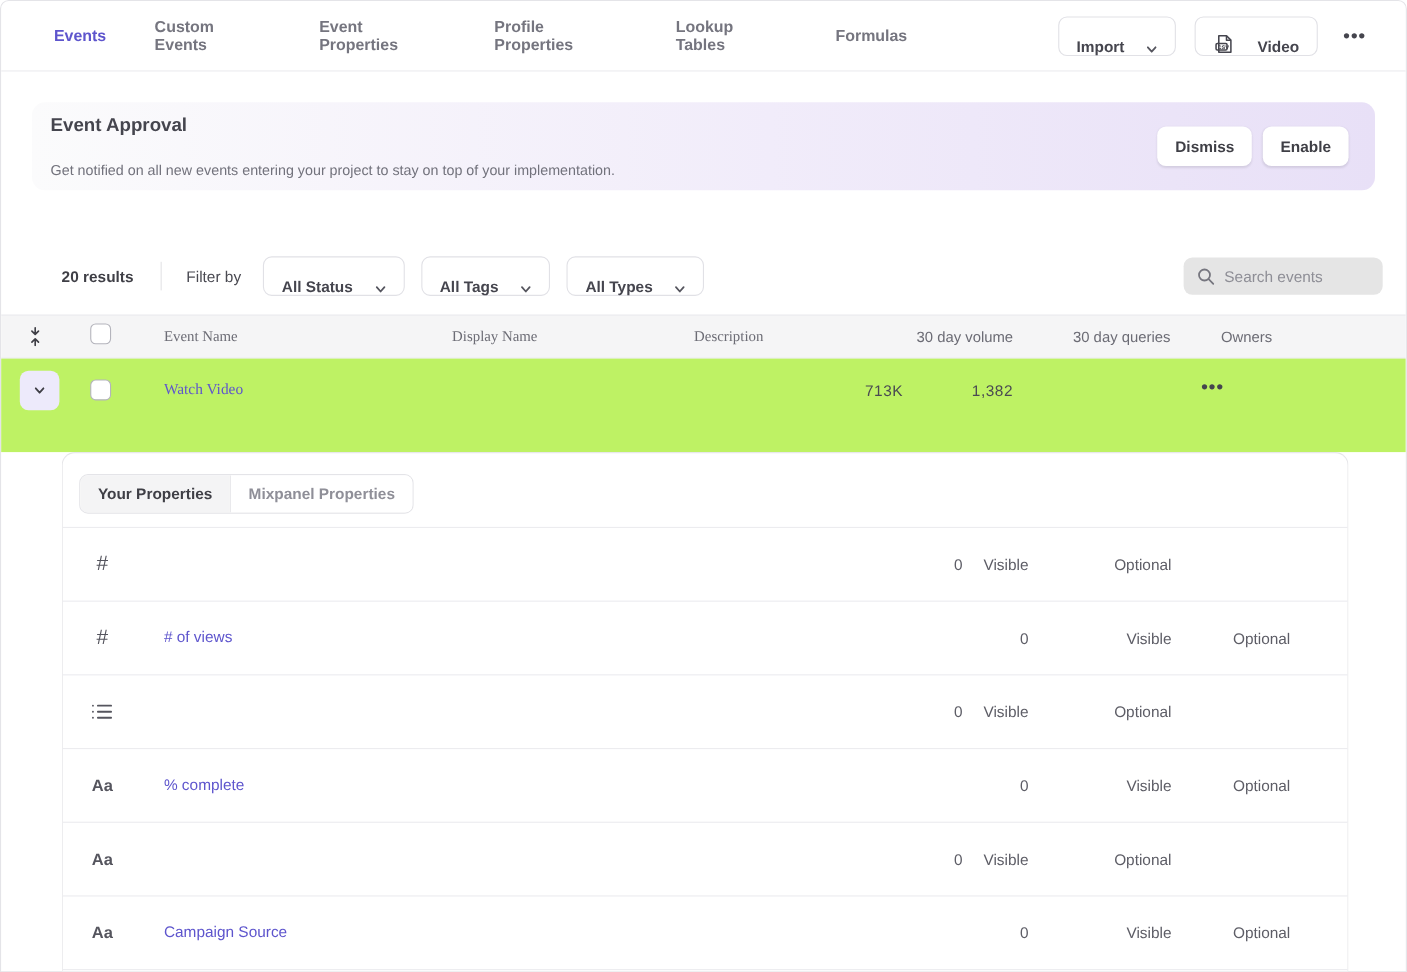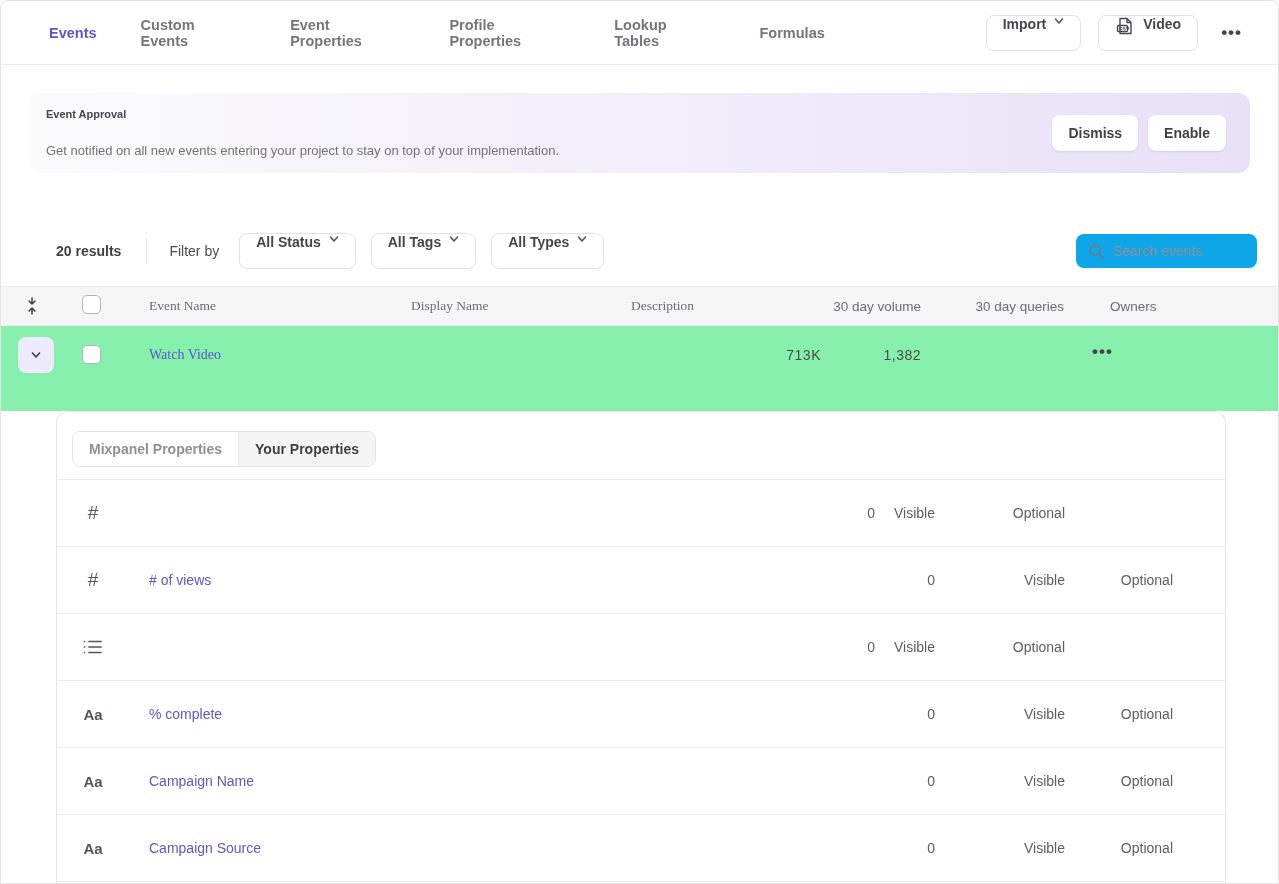--- a/index.html
+++ b/index.html
@@ -12,73 +12,73 @@
 
   
   .topnav { height:64px; display:flex; align-items:center; border-bottom:1px solid #ececef; padding:0 30px 0 48px; }
   .nav-tabs { display:flex; gap:44px; align-items:center; flex:1; }
   .nav-tab { font-size:14.5px; font-weight:600; color:#75757f; cursor:pointer; display:flex; flex-direction:row; align-items:center; }
   .nav-tab .underline { height:3px; width:100%; border-radius:2px; background:transparent; margin-top:9px; }
   .nav-tab.active { color:#5e55cd; }
   .nav-tab.active .underline { background:#5e55cd; }
   .nav-actions { display:flex; align-items:center; gap:17px; }
   .btn {
-    height:36px; display:inline-flex; align-items:flex-start; gap:8px; padding:0 16px;
+    height:36px; display:inline-flex; align-items:flex-end; gap:20px; padding:0 16px;
     background:#fff; border:1px solid #e1e1e6; border-radius:8px;
     font-size:14px; font-weight:600; color:#45454e; cursor:pointer;
   }
   .chev { width:10px; height:10px; }
   .chev polyline, .search-icon circle, .search-icon line { fill:none; stroke:#55555e; stroke-width:1.6; stroke-linecap:round; stroke-linejoin:round; }
   .more-btn { border:none; background:transparent; font-size:17px; font-weight:700; letter-spacing:1px; color:#45454e; cursor:pointer; padding:4px 6px; }
 
   
   .banner {
     margin:28px 28px 0 28px; height:80px; border-radius:12px;
     background:linear-gradient(90deg,#fbfbfc 0%,#f1ecfa 55%,#e8e0f7 100%);
     display:flex; align-items:center; padding:0 24px 0 17px;
   }
   .banner-text { flex:1; }
-  .banner-title { font-size:11px; font-weight:700; color:#45454e; margin-bottom:23px; }
+  .banner-title { font-size:17px; font-weight:700; color:#45454e; margin-bottom:23px; }
   .banner-desc { font-size:13px; color:#72727c; }
   .banner-actions { display:flex; gap:10px; }
   .banner-btn {
     height:36px; padding:0 16px; background:#fff; border:none; border-radius:8px;
     font-size:14px; font-weight:600; color:#3f3f46; cursor:pointer;
     box-shadow:0 1px 2px rgba(20,20,30,.10);
   }
 
   
   .filter-row { margin:60px 20px 0 55px; height:36px; display:flex; align-items:center; }
   .results-count { font-size:14px; font-weight:600; color:#3f3f46; }
   .v-divider { width:1px; height:26px; background:#e3e3e6; margin:0 22px 0 25px; }
   .filter-by { font-size:14px; font-weight:500; color:#4a4a52; margin-right:20px; }
   .dropdown { margin-right:15px; }
   .search-box {
-    margin-left:auto; margin-right:1px; width:181px; height:34px; background:#0ea5e9; border-radius:8px;
+    margin-left:auto; margin-right:1px; width:181px; height:34px; background:#e5e5e5; border-radius:8px;
     display:flex; align-items:center; gap:9px; padding:0 12px;
   }
   .search-icon { width:16px; height:16px; flex:none; }
   .search-icon circle, .search-icon line { stroke:#76767f; }
   .search-box input { border:none; background:transparent; outline:none; font-size:14px; color:#45454e; width:100%; font-family:"Liberation Sans", sans-serif; }
   .search-box input::placeholder { color:#8e8e96; }
 
   
   .table-grid { display:grid; grid-template-columns:62px 56px 262px 220px 220px 100px 143px 127px 1fr; }
   .thead { margin-top:17px; height:40px; background:#f5f5f6; border-top:1px solid #ececef; border-bottom:1px solid #ececef; align-items:center; }
   .th { font-size:13.5px; font-weight:500; color:#6c6c75; }
   .pad30 { padding-left:30px;font-family:Liberation Serif, serif; }
   .num-col { text-align:right; }
   .owners-col { padding-left:46px; }
   .collapse-cell { display:flex; justify-content:center; }
   .collapse-icon { width:16px; height:18px; cursor:pointer; }
   .collapse-icon path { fill:none; stroke:#3f3f46; stroke-width:1.5; stroke-linecap:round; stroke-linejoin:round; }
   .checkbox { width:19px; height:19px; border:1.5px solid #b4b4bc; border-radius:5px; background:#fff; cursor:pointer; }
   .thead .checkbox { margin-left:19px; }
 
-  .event-row { height:85px; align-items:start; background:#86efac; }
+  .event-row { height:85px; align-items:start; background:#bef264; }
   .expander-btn {
     width:36px; height:36px; margin:11px 0 0 17px; border:none; border-radius:8px;
     background:#edeafb; display:flex; align-items:center; justify-content:center; cursor:pointer;
   }
   .expander-btn .chev polyline { stroke:#3f3f46; }
   .event-row .checkbox { margin:19px 0 0 19px; }
   .cell-text { margin-top:21px; font-size:14px; }
   .event-link { color:#5e55cd; cursor:pointer; font-weight:500; }
   .desc { color:#6f6f78; font-size:13.5px; line-height:1.45; max-width:178px; }
   .metric { color:#4a4a52; letter-spacing:.5px; font-variant-numeric:tabular-nums; }
@@ -232,22 +232,22 @@
   <div class="cell-text pad30"></div>
   <div class="cell-text num-col metric">713K</div>
   <div class="cell-text num-col metric">1,382</div>
   <div class="cell-text owners-col"></div>
   <div class="row-more"><button class="more-btn">•••</button></div>
 </div>
 
 <section class="detail-panel">
   <div class="panel-tabbar">
     <div class="segmented">
+      <button class="segment active">Your Properties</button>
       <button class="segment">Mixpanel Properties</button>
-      <button class="segment active">Your Properties</button>
     </div>
   </div>
 
   <div class="prop-grid prop-row">
     <div class="prop-icon-cell">
         <span class="type-icon hash-glyph">#</span>
       </div>
     <div class="prop-val">0</div>
     <div class="prop-val">Visible</div>
     <div class="prop-val">Optional</div>
@@ -292,21 +292,20 @@
     <div class="prop-val">0</div>
     <div class="prop-val">Visible</div>
     <div class="prop-val">Optional</div>
     <div></div>
   </div>
 
   <div class="prop-grid prop-row">
     <div class="prop-icon-cell">
         <span class="type-icon aa-glyph">Aa</span>
       </div>
-    <div><span class="prop-link">Campaign Name</span></div>
     <div class="prop-val">0</div>
     <div class="prop-val">Visible</div>
     <div class="prop-val">Optional</div>
     <div></div>
   </div>
 
   <div class="prop-grid prop-row">
     <div class="prop-icon-cell">
         <span class="type-icon aa-glyph">Aa</span>
       </div>

